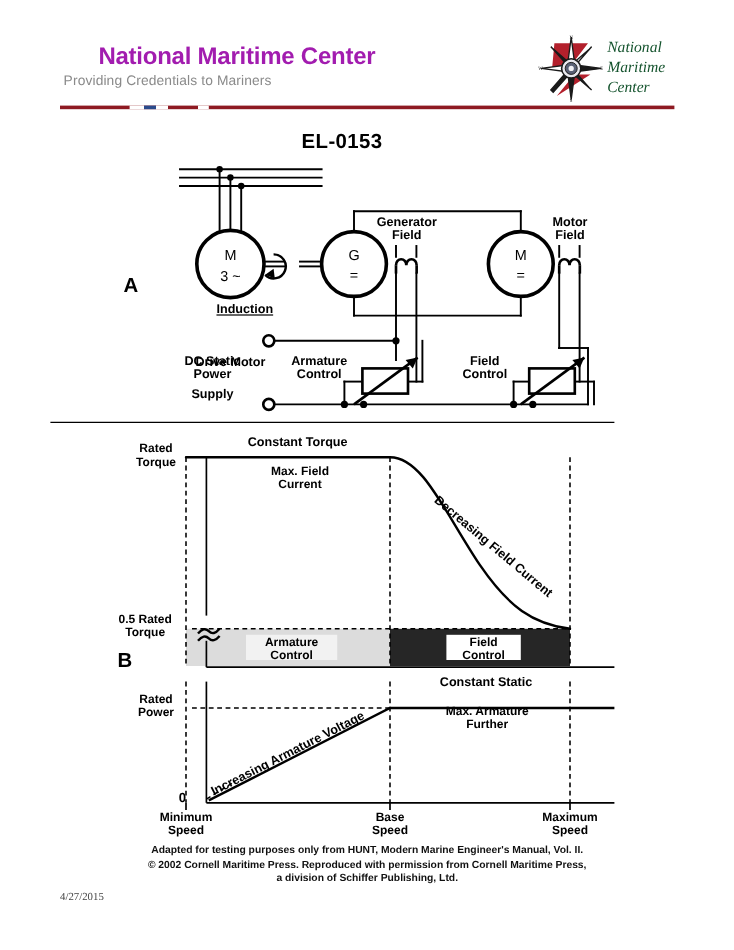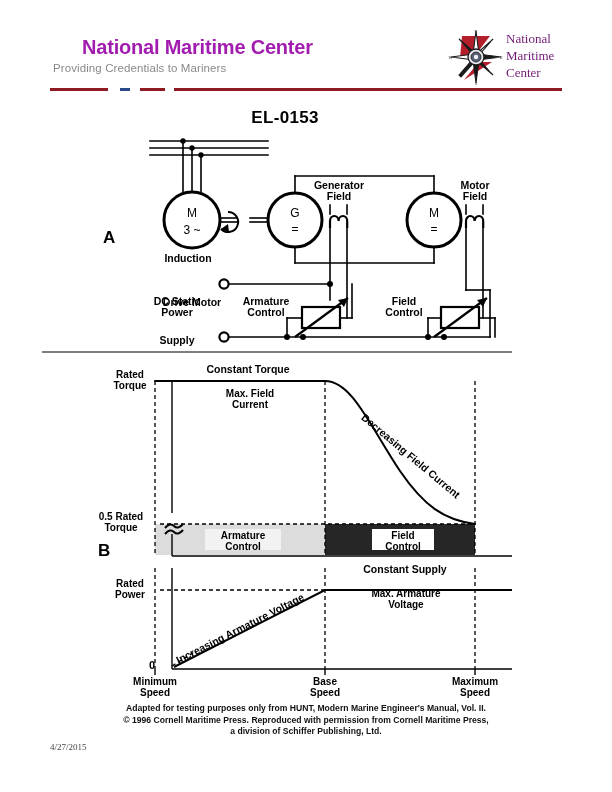--- a/index.html
+++ b/index.html
@@ -32,21 +32,21 @@
   .hdr-rule .gapA{position:absolute;left:58px;top:0;width:12px;height:3px;background:#fff;}
   .hdr-rule .blue{position:absolute;left:70px;top:0;width:10px;height:3px;background:#2B4A8B;}
   .hdr-rule .gapB{position:absolute;left:80px;top:0;width:10px;height:3px;background:#fff;}
   .hdr-rule .gapC{position:absolute;left:115px;top:0;width:9px;height:3px;background:#fff;}
 
   .logo{position:absolute;left:448px;top:28px;width:118px;height:58px;}
   .logo-mark{position:absolute;left:0;top:0;width:56px;height:58px;}
   .logo-text{
     position:absolute;left:58px;top:2px;
     font-family:"Liberation Serif", serif;
-    font-size:13px;line-height:17px;color:#701a75;
+    font-size:13px;line-height:17px;color:#14532d;font-style:italic;
   }
 
   
   .fig-title{
     position:absolute;left:0;top:108px;width:540px;text-align:center;
     font-size:17px;font-weight:bold;letter-spacing:0.3px;
   }
   .fig-title span{display:inline-block;margin-left:30px;}
 
   
@@ -224,36 +224,36 @@
 
     <g>
       <rect x="441" y="307" width="38" height="21" fill="#fff" stroke="#000" stroke-width="2.2"></rect>
       <line x1="434" y1="337" x2="487" y2="298" stroke="#000" stroke-width="2.2"></line>
       <polygon points="487,298 477,300 483,307" fill="#000"></polygon>
     </g>
   </svg>
 
   <div class="csym" style="left:162px;top:206px;width:60px;">M</div>
   <div class="csym" style="left:162px;top:223px;width:60px;">3 ~</div>
-  <div class="ctext" style="left:128px;top:253px;width:120px;">Induction</div>
+  <div class="ctext" style="left:144px;top:253px;width:120px;text-decoration:underline;">Induction</div>
   <div class="ctext" style="left:132px;top:264px;width:120px;margin-top:33px;">Drive Motor</div>
 
   <div class="csym" style="left:265px;top:206px;width:60px;">G</div>
   <div class="csym" style="left:265px;top:222px;width:60px;">=</div>
   <div class="ctext" style="left:300px;top:180px;width:78px;">Generator</div>
   <div class="ctext" style="left:300px;top:191px;width:78px;">Field</div>
 
   <div class="csym" style="left:404px;top:206px;width:60px;">M</div>
   <div class="csym" style="left:404px;top:222px;width:60px;">=</div>
   <div class="ctext" style="left:440px;top:180px;width:70px;">Motor</div>
   <div class="ctext" style="left:440px;top:191px;width:70px;">Field</div>
 
   <div class="ctext" style="left:134px;top:296px;width:86px;">DC Static</div>
   <div class="ctext" style="left:134px;top:307px;width:86px;">Power</div>
-  <div class="ctext" style="left:134px;top:335px;width:86px;">Supply</div>
+  <div class="ctext" style="left:134px;top:324px;width:86px;">Supply</div>
 
   <div class="ctext" style="left:228px;top:296px;width:76px;">Armature</div>
   <div class="ctext" style="left:228px;top:307px;width:76px;">Control</div>
 
   <div class="ctext" style="left:371px;top:296px;width:66px;">Field</div>
   <div class="ctext" style="left:371px;top:307px;width:66px;">Control</div>
 
   <svg class="layer">
 
     <line x1="42" y1="352" x2="512" y2="352" stroke="#000" stroke-width="1.2"></line>
@@ -319,33 +319,33 @@
 
   <div class="gtext" style="left:205px;top:530px;width:76px;">Armature</div>
   <div class="gtext" style="left:205px;top:541px;width:76px;">Control</div>
   <div class="gtext" style="left:372px;top:530px;width:62px;">Field</div>
   <div class="gtext" style="left:372px;top:541px;width:62px;">Control</div>
 
   <div class="gtext r" style="left:96px;top:578px;width:68px;">Rated</div>
   <div class="gtext r" style="left:96px;top:589px;width:68px;">Power</div>
   <div class="gtext r" style="left:140px;top:660px;width:24px;font-size:11px;">0</div>
 
-  <div class="gtext" style="left:330px;top:564px;width:150px;font-size:10.5px;">Constant Supply</div>
+  <div class="gtext" style="left:330px;top:564px;width:150px;font-size:10.5px;">Constant Static</div>
   <div class="gtext" style="left:335px;top:588px;width:142px;">Max. Armature</div>
-  <div class="gtext" style="left:335px;top:599px;width:142px;">Voltage</div>
+  <div class="gtext" style="left:335px;top:599px;width:142px;">Further</div>
 
   <div class="rot" style="left:174px;top:655px;transform:rotate(-27deg);">Increasing Armature Voltage</div>
 
   <div class="gtext" style="left:110px;top:676px;width:90px;">Minimum</div>
   <div class="gtext" style="left:110px;top:687px;width:90px;">Speed</div>
   <div class="gtext" style="left:285px;top:676px;width:80px;">Base</div>
   <div class="gtext" style="left:285px;top:687px;width:80px;">Speed</div>
   <div class="gtext" style="left:430px;top:676px;width:90px;">Maximum</div>
   <div class="gtext" style="left:430px;top:687px;width:90px;">Speed</div>
 
   <div class="footer">
     <div>Adapted for testing purposes only from HUNT, Modern Marine Engineer's Manual, Vol. II.</div>
-    <div>© 1996 Cornell Maritime Press. Reproduced with permission from Cornell Maritime Press,</div>
+    <div>© 2002 Cornell Maritime Press. Reproduced with permission from Cornell Maritime Press,</div>
     <div>a division of Schiffer Publishing, Ltd.</div>
   </div>
   <div class="date">4/27/2015</div>
 
 </div>
 
 </body></html>

